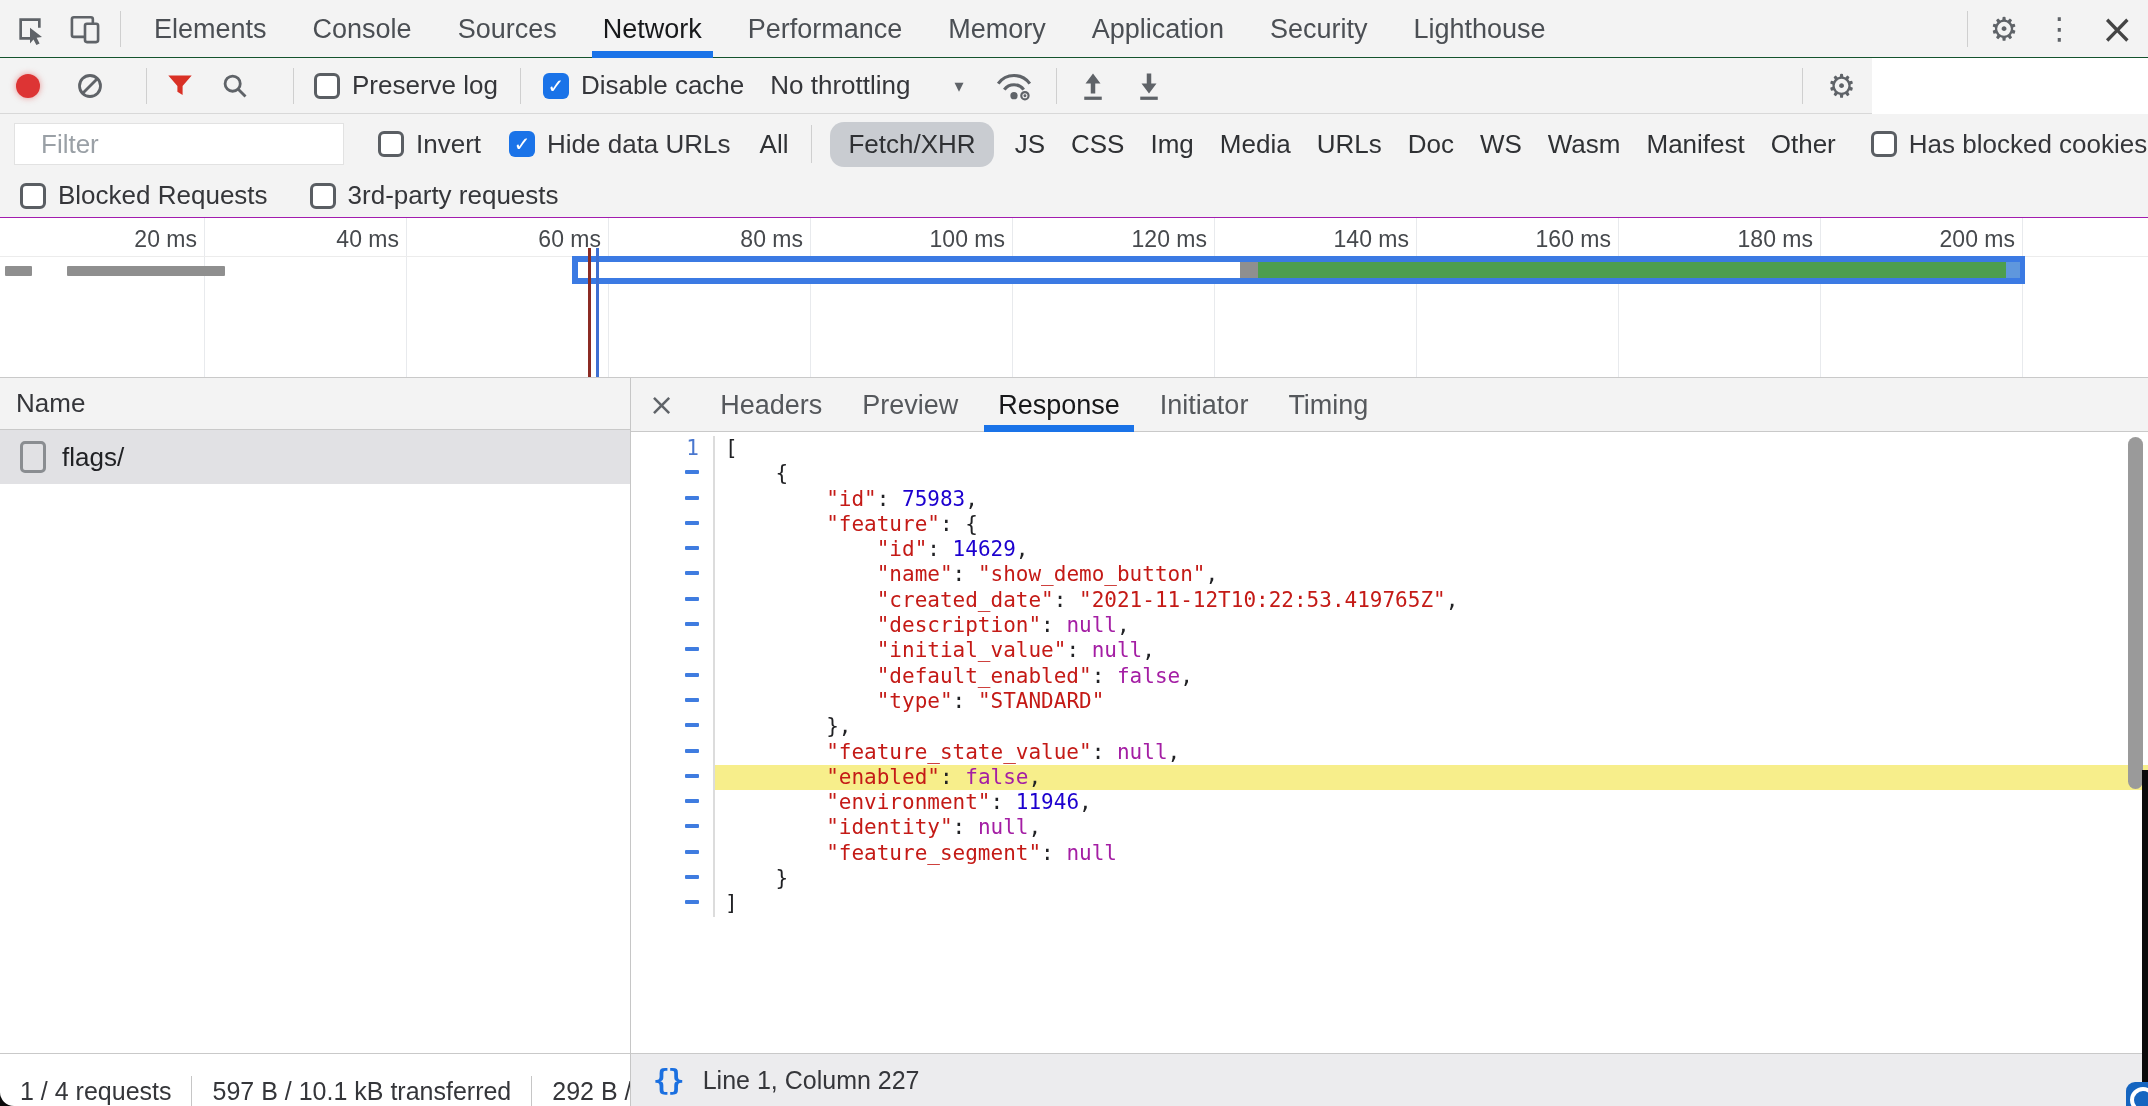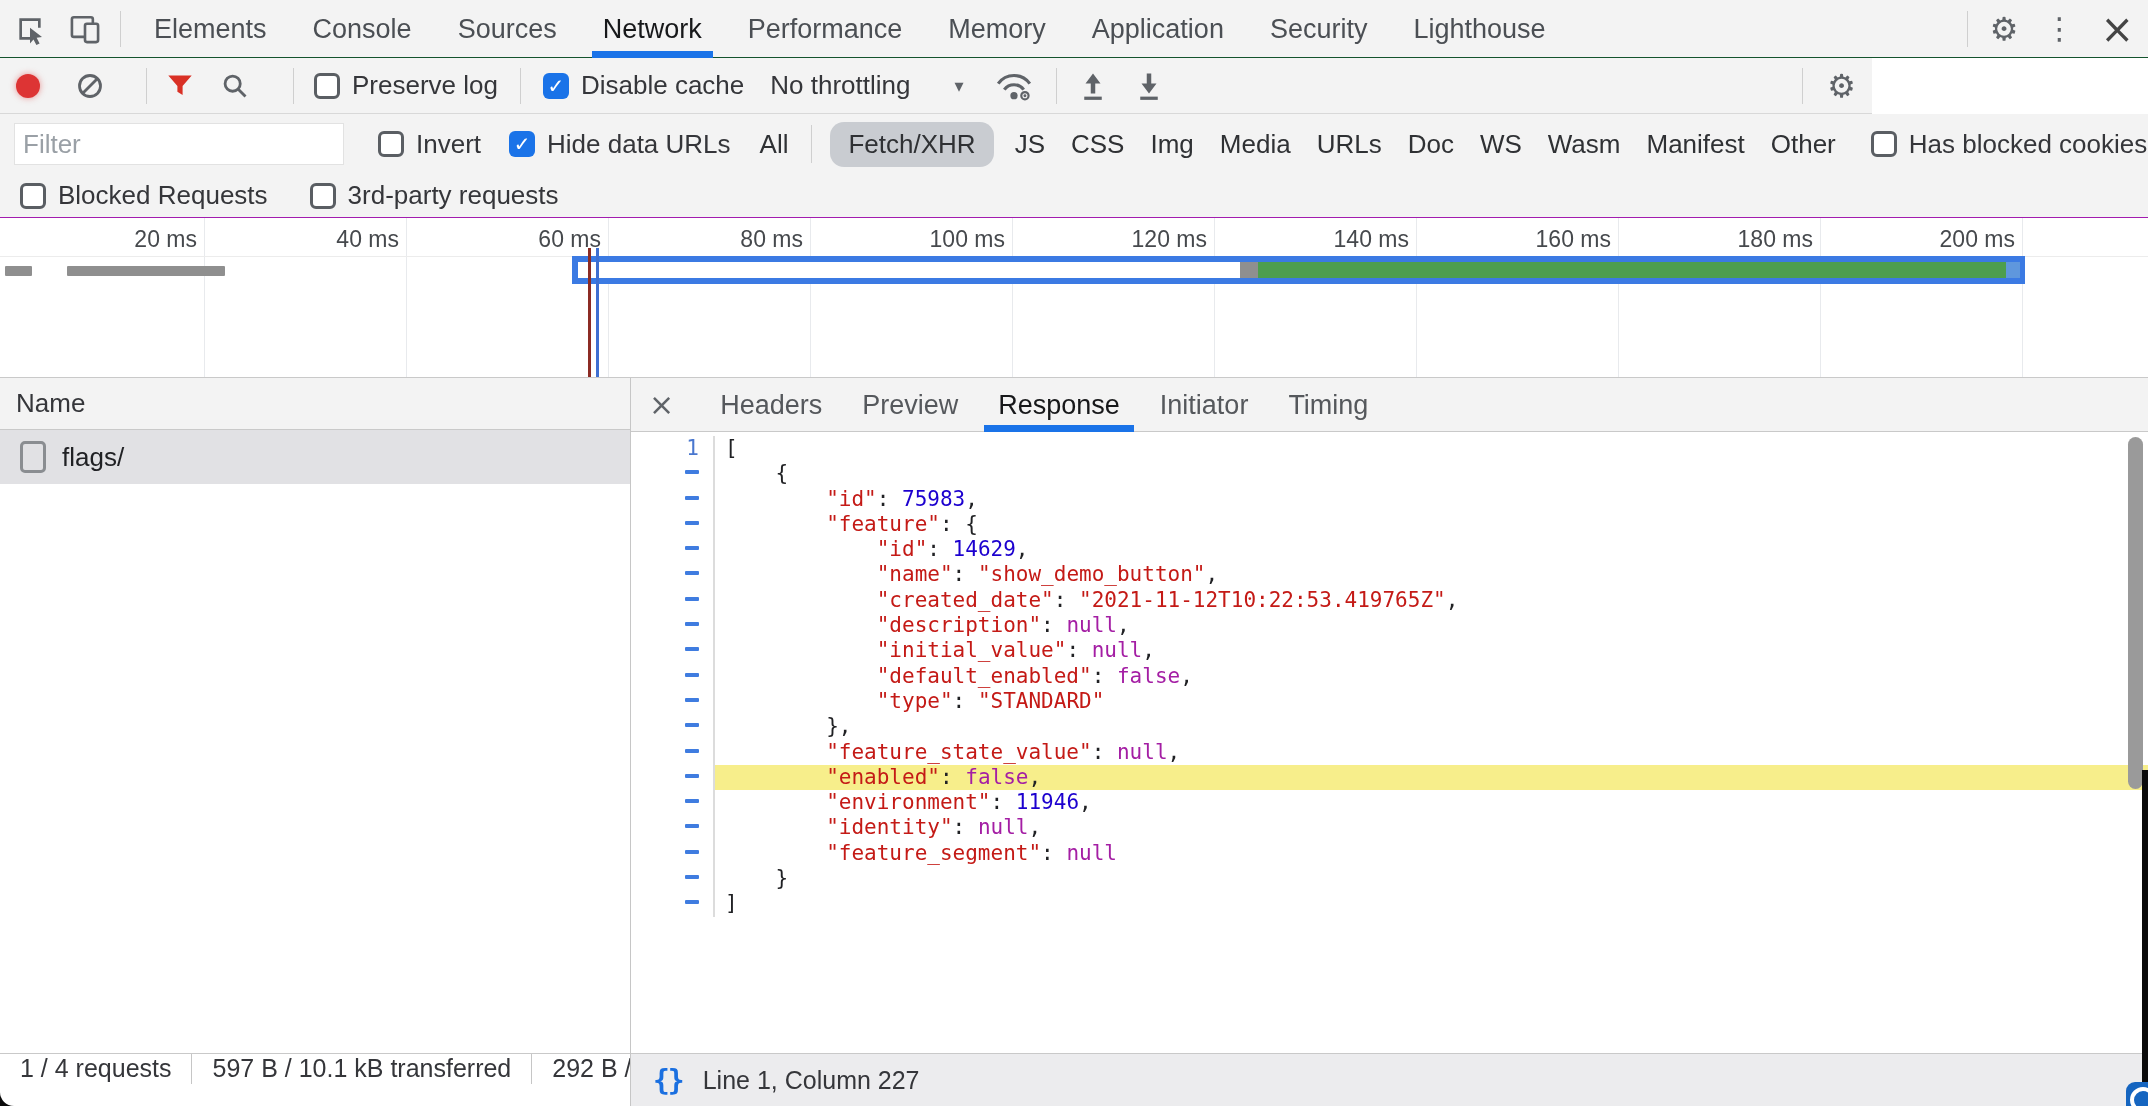--- a/index.html
+++ b/index.html
@@ -27,21 +27,21 @@
   
   .rec-dot{width:24px;height:24px;border-radius:50%;background:#dd3434;box-shadow:0 0 6px rgba(221,52,52,.5)}
   .cb{width:26px;height:26px;border-radius:6px;border:3px solid #5a5e63;background:#fff;display:inline-flex;align-items:center;justify-content:center;flex:0 0 26px}
   .cb.on{border:none;background:#1a73e8;color:#fff;font-size:20px;font-weight:bold;font-family:"DejaVu Sans",sans-serif}
   .cb-label{font-size:26px;color:#35363a;margin-left:12px;white-space:nowrap}
   .cb-group{display:flex;align-items:center}
   .throttle-label{font-size:26px;color:#35363a;white-space:nowrap}
   .dd-arrow{font-size:18px;color:#5f6368;font-family:"DejaVu Sans",sans-serif}
 
   
-  #filter-input{width:330px;height:42px;border:1px solid #e2e2e2;background:#fff;font-size:26px;padding:0 8px;color:#202124;outline:none;font-family:"Liberation Sans","DejaVu Sans",sans-serif}
+  #filter-input{width:330px;height:42px;border:1px solid #e2e2e2;background:#fff;font-size:26px;padding:0 26px;color:#202124;outline:none;font-family:"Liberation Sans","DejaVu Sans",sans-serif}
   #filter-input::placeholder{color:#9aa0a6}
   .ftype{font-size:26px;color:#2f3134;margin:0 13px;white-space:nowrap}
   .ftype.sel{background:#c9ccd1;border-radius:14px;padding:7px 18px;margin:0 8px}
   .ftype-div{width:1px;height:38px;background:#cfcfcf;margin:0 10px}
 
   
   #overview{position:absolute;left:0;top:218px;width:2148px;height:160px;background:#fff;border-bottom:1px solid #c9c9c9;overflow:hidden}
   .grid-v{position:absolute;top:0;bottom:0;width:1px;background:#e8eaed}
   .ruler-hline{position:absolute;left:0;right:0;top:38px;height:1px;background:#ececec}
   .ruler-label{position:absolute;top:8px;width:150px;text-align:right;font-size:23px;color:#46494d;white-space:nowrap}
@@ -72,21 +72,21 @@
   .code-row{display:flex;height:25.3px;line-height:25.3px;font-family:"DejaVu Sans Mono",monospace;font-size:21px}
   .gut{flex:0 0 84px;text-align:right;padding-right:14px;color:#4977cf;border-right:2px solid #dcdcdc;background:#fff}
   .fold-dash{display:inline-block;width:14px;height:4px;background:#3f7ce0;border-radius:1px;vertical-align:middle;margin-bottom:4px}
   .code-text{flex:1;white-space:pre;padding-left:10px}
   .code-row.hl .code-text{background:#f7ee8b}
   .tok-p{color:#202124}.tok-k{color:#c41a16}.tok-s{color:#c41a16}.tok-n{color:#1c00cf}.tok-a{color:#a41ea4}
   #code-scrollthumb{position:absolute;right:5px;top:5px;width:15px;height:352px;background:#9a9a9a;border-radius:8px}
 
   
   #status{position:absolute;left:0;top:1053px;width:2148px;height:53px;border-top:1px solid #c9c9c9}
-  #status-left{position:absolute;left:0;top:0;width:630px;height:100%;background:#fff;display:flex;align-items:flex-start;overflow:hidden;white-space:nowrap;padding-left:20px}
+  #status-left{position:absolute;left:0;top:0;width:630px;height:100%;background:#fff;display:flex;align-items:flex-end;overflow:hidden;white-space:nowrap;padding-left:20px}
   .st-item{font-size:25px;color:#35363a}
   .st-sep{width:1px;height:30px;background:#c6c6c6;margin:0 20px;flex:0 0 1px}
   #status-right{position:absolute;left:631px;top:0;width:1517px;height:100%;background:#ececee;display:flex;align-items:center;padding-left:22px}
   #pp-icon{color:#1a6fe0;font-size:28px;font-weight:bold;letter-spacing:-2px;margin-right:20px;font-family:"DejaVu Sans Mono",monospace}
   #cursor-pos{font-size:25px;color:#35363a}
 
   
   #edge-strip{position:absolute;right:0;top:770px;width:6px;height:336px;background:#0b0b0b;z-index:8}
   #corner-br{position:absolute;right:0;bottom:0;width:22px;height:24px;background:#1565c0;border-top-left-radius:9px;overflow:hidden;z-index:9}
   #corner-br .arc{position:absolute;left:4px;top:5px;width:26px;height:26px;border:4px solid #fff;border-radius:50%}

